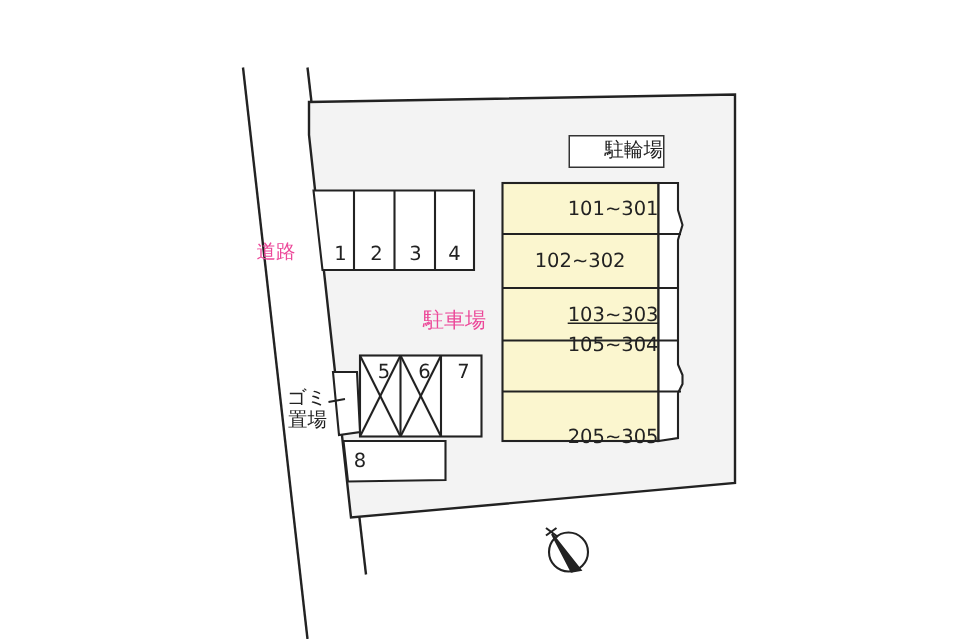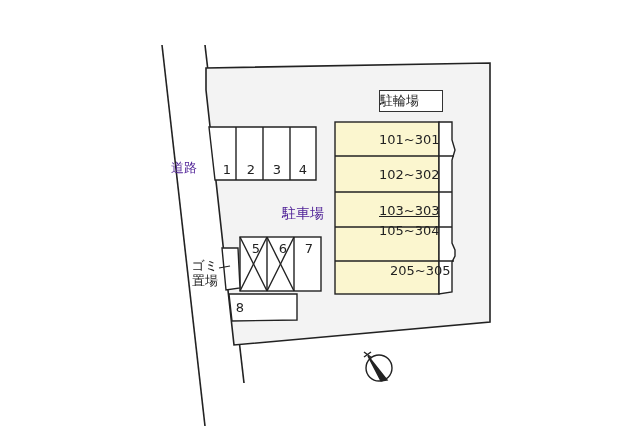--- a/index.html
+++ b/index.html
@@ -1,23 +1,23 @@
 <!DOCTYPE html>
 <html><head>
 <meta charset="utf-8">
 <style>
   html, body { margin:0; padding:0; background:#ffffff; }
   body { width:640px; height:426px; position:relative; overflow:hidden;
          font-family:"DejaVu Sans", sans-serif; color:#222; }
   svg { position:absolute; left:0; top:0; }
-  .lbl { position:absolute; font-size:13px; color:#4c1d95; white-space:nowrap; }
+  .lbl { position:absolute; font-size:13px; color:#ec4899; white-space:nowrap; }
   .num { position:absolute; font-size:13px; text-align:center; }
-  .bike { position:absolute; font-size:13px; text-align:left;padding-left:44px; }
+  .bike { position:absolute; font-size:13px; text-align:right; }
   .boxlbl { position:absolute; background:#fff; border:1.5px solid #333;
-            font-size:13px; text-align:left; line-height:20px; }
+            font-size:13px; text-align:right; line-height:20px; }
   .vtext { position:absolute; font-size:13px; line-height:15px; text-align:center; }
 </style>
 </head>
 <body>
 
 <svg width="640" height="426" viewBox="0 0 640 426">
 
   <line x1="162" y1="45" x2="205" y2="426" stroke="#222" stroke-width="1.6"></line>
   <line x1="205" y1="45" x2="244" y2="383" stroke="#222" stroke-width="1.6"></line>
 
@@ -76,13 +76,13 @@
 <div class="num" style="left:293px;top:162px;width:20px;">4</div>
 <div class="num" style="left:246px;top:241px;width:20px;">5</div>
 <div class="num" style="left:273px;top:241px;width:20px;">6</div>
 <div class="num" style="left:299px;top:241px;width:20px;">7</div>
 <div class="num" style="left:232px;top:300px;width:16px;">8</div>
 
 <div class="bike" style="left:335px;top:132px;width:104px;">101~301</div>
 <div class="bike" style="left:335px;top:167px;width:82px;">102~302</div>
 <div class="bike" style="left:335px;top:203px;width:104px;text-decoration:underline;">103~303</div>
 <div class="bike" style="left:335px;top:223px;width:104px;">105~304</div>
-<div class="bike" style="left:335px;top:263px;width:104px;margin-left:11px;">205~305</div>
+<div class="bike" style="left:335px;top:284px;width:104px;">205~305</div>
 
 </body></html>

